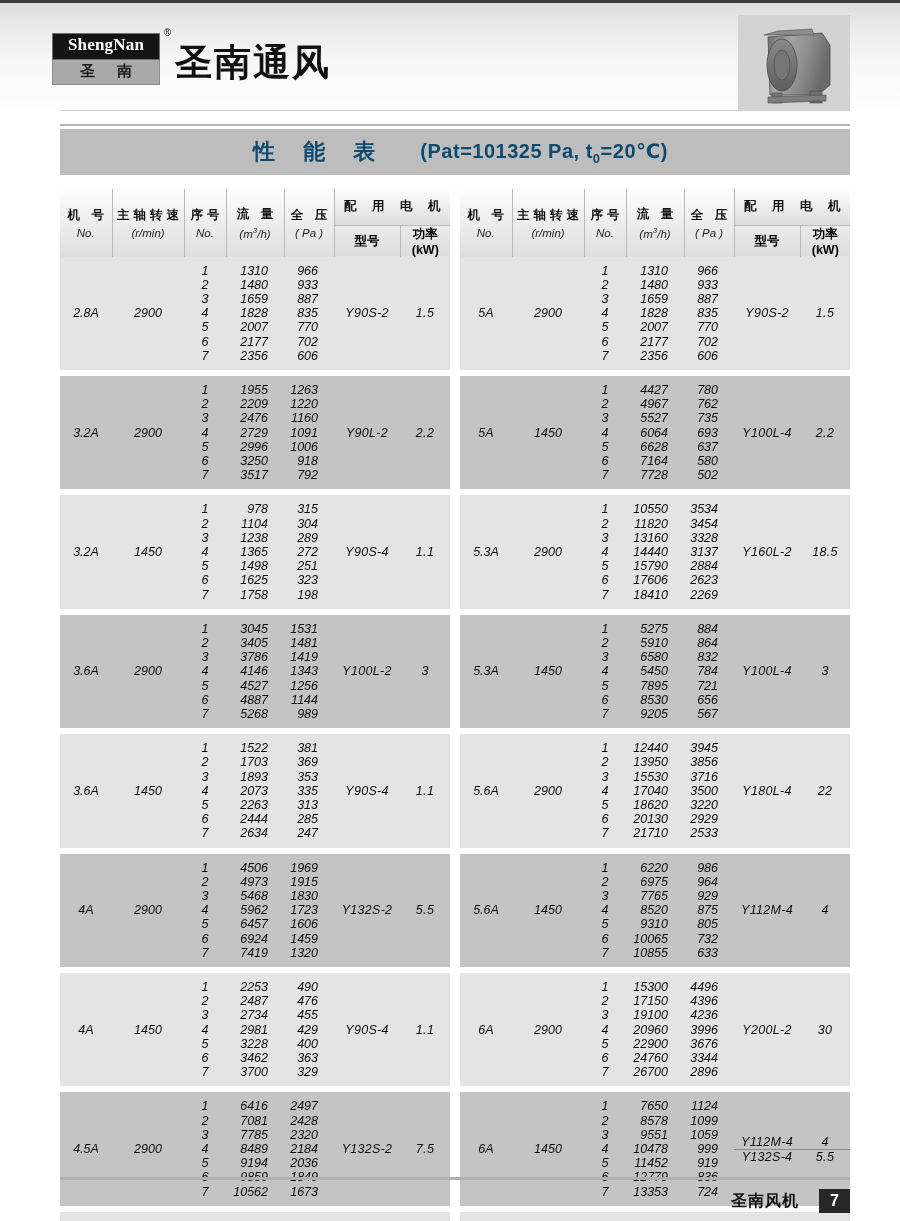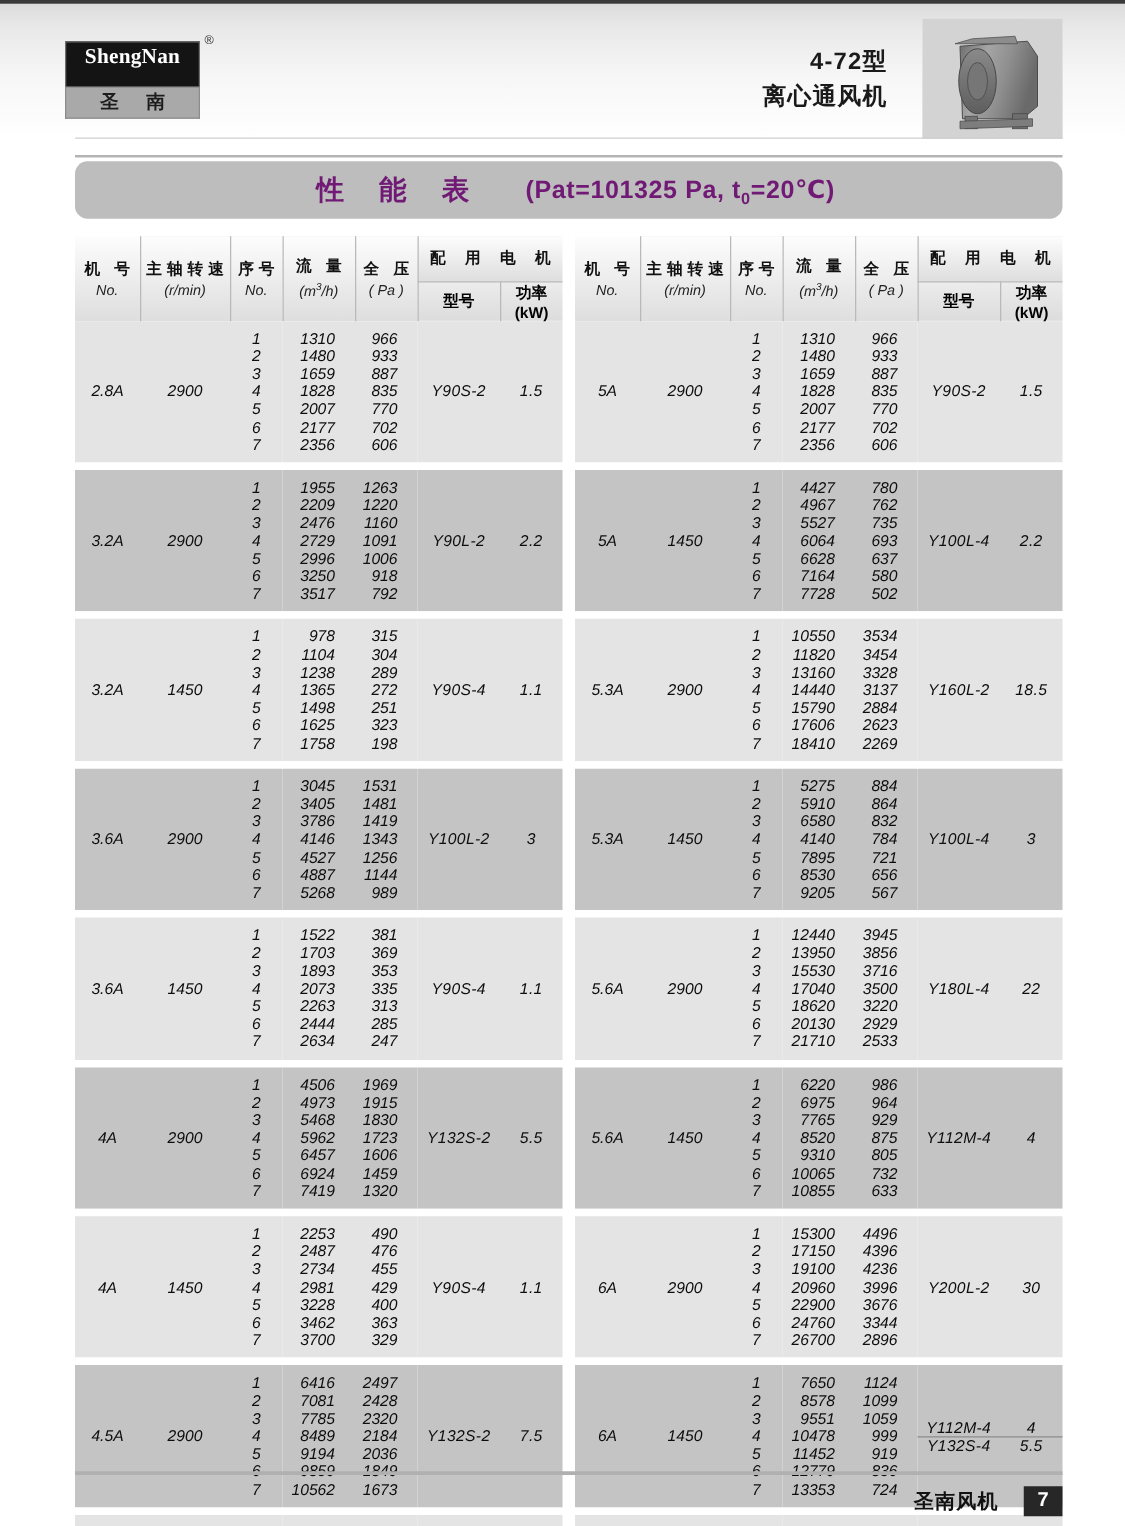--- a/index.html
+++ b/index.html
@@ -28,21 +28,21 @@
     width: 108px;
   }
   .logo-top {
     background: #141414;
     color: #ffffff;
     font-family: "Liberation Serif", "DejaVu Serif", serif;
     font-weight: bold;
     font-size: 17px;
     text-align: center;
     letter-spacing: 0.2px;
-    padding: 1px 0 14px;
+    padding: 1px 0 4px;
     border: 1px solid #6e6e6e;
   }
   .logo-bottom {
     background: #a9a9a9;
     color: #1c1c1c;
     font-size: 15px;
     font-weight: bold;
     text-align: center;
     letter-spacing: 9px;
     text-indent: 9px;
@@ -108,22 +108,21 @@
     height: 2px;
     background: #b4b4b4;
     margin-bottom: 3px;
   }
   .banner {
     background: #bdbdbd;
     height: 46px;
     display: flex;
     align-items: center;
     justify-content: center;
-    color: #701a75;
-    border-radius: 10px;
+    color: #0c4a6e;
   }
   .banner-cn {
     font-size: 22px;
     font-weight: bold;
     letter-spacing: 11px;
     text-indent: 11px;
   }
   .banner-en {
     font-size: 20px;
     font-weight: bold;
@@ -274,25 +273,22 @@
 <body>
 
 <div class="header">
 
   <div class="logo-block">
     <div class="logo-top">ShengNan</div>
     <div class="logo-bottom">圣 南</div>
     <span class="logo-reg">®</span>
   </div>
 
-
-  <div class="model-label">
-    <div>4-72型</div>
-    <div>离心通风机</div>
-  </div>
+  <div class="brand-title">圣南通风</div>
+
 
   <div class="fan-photo">
     <svg width="112" height="96" viewBox="0 0 112 96">
       <defs>
         <linearGradient id="scrollG" x1="0" y1="0" x2="1" y2="0.3">
           <stop offset="0%" stop-color="#6e6e6e"></stop>
           <stop offset="35%" stop-color="#a5a5a5"></stop>
           <stop offset="65%" stop-color="#8f8f8f"></stop>
           <stop offset="100%" stop-color="#6a6a6a"></stop>
         </linearGradient>
@@ -909,21 +905,21 @@
                 <span>5</span>
                 <span>6</span>
                 <span>7</span>
               </div>
             </td>
             <td class="c-flow">
               <div class="stack">
                 <span>5275</span>
                 <span>5910</span>
                 <span>6580</span>
-                <span>4140</span>
+                <span>5450</span>
                 <span>7895</span>
                 <span>8530</span>
                 <span>9205</span>
               </div>
             </td>
             <td class="c-press">
               <div class="stack">
                 <span>884</span>
                 <span>864</span>
                 <span>832</span>

